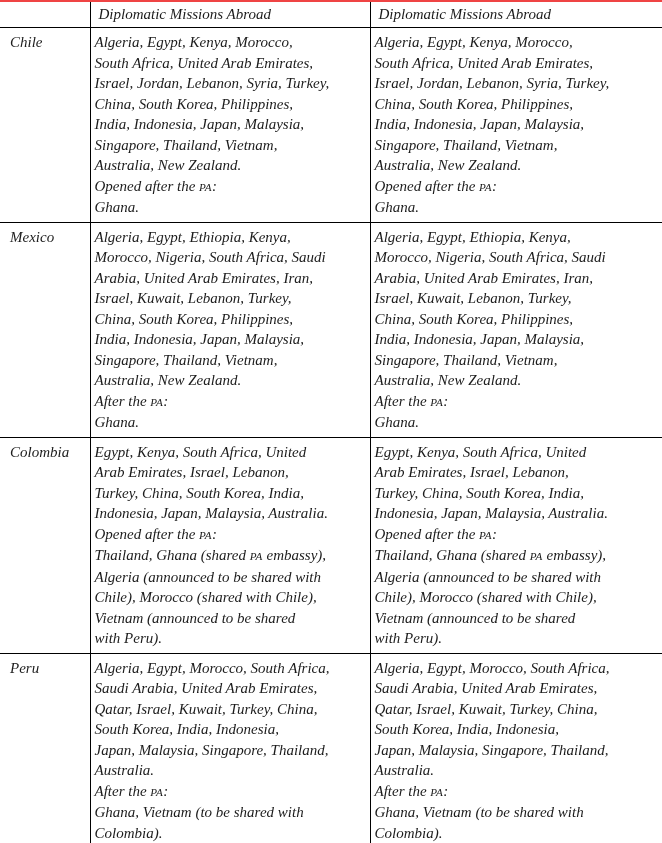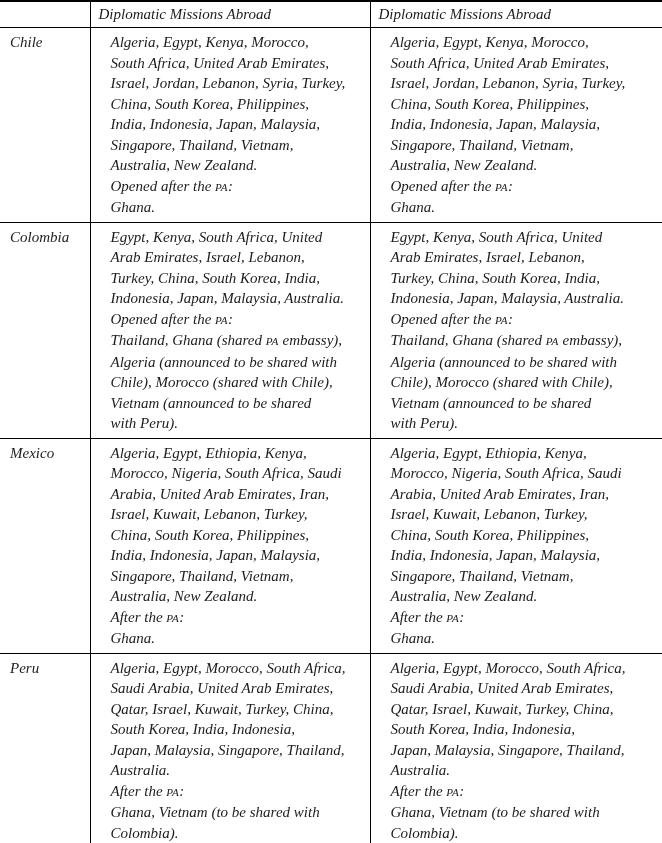--- a/index.html
+++ b/index.html
@@ -19,21 +19,21 @@
     border-collapse: collapse;
     table-layout: fixed;
     width: 662px;
     font-size: 15px;
     line-height: 20.5px;
   }
   td { vertical-align: top; font-style: italic; }
 
   
   thead td {
-    border-top: 2px solid #000000;
+    border-top: 2px solid #ef4444;
     border-bottom: 1.5px solid #000;
     font-style: italic;
     padding: 2px 6px 2px 8px;
     height: 21px;
     white-space: nowrap;
     overflow: hidden;
   }
   thead td.label-col { padding-left: 10px; }
 
   
@@ -41,21 +41,21 @@
 
   
   tbody tr.content-row { border-bottom: 1.5px solid #000; }
   tbody tr.content-row.last { border-bottom: 2.2px solid #000; }
 
   td.label-cell {
     padding: 4px 4px 4px 10px;
     white-space: nowrap;
   }
   td.missions-cell {
-    padding: 4px 4px 4px 20px;
+    padding: 4px 4px 4px 4px;
     margin-top: 48px;
   }
   .cell-line {
     white-space: nowrap;
     overflow: visible;
   }
   
   .sc {
     font-size: 0.74em;
     letter-spacing: 0.04em;
@@ -98,20 +98,47 @@
           <div class="cell-line">Israel, Jordan, Lebanon, Syria, Turkey,</div>
           <div class="cell-line">China, South Korea, Philippines,</div>
           <div class="cell-line">India, Indonesia, Japan, Malaysia,</div>
           <div class="cell-line">Singapore, Thailand, Vietnam,</div>
           <div class="cell-line">Australia, New Zealand.</div>
           <div class="cell-line">Opened after the <span class="sc">PA</span>:</div>
           <div class="cell-line">Ghana.</div>
         </td>
       </tr>
       <tr class="content-row">
+        <td class="label-cell v-rule">Mexico</td>
+        <td class="missions-cell v-rule">
+          <div class="cell-line">Algeria, Egypt, Ethiopia, Kenya,</div>
+          <div class="cell-line">Morocco, Nigeria, South Africa, Saudi</div>
+          <div class="cell-line">Arabia, United Arab Emirates, Iran,</div>
+          <div class="cell-line">Israel, Kuwait, Lebanon, Turkey,</div>
+          <div class="cell-line">China, South Korea, Philippines,</div>
+          <div class="cell-line">India, Indonesia, Japan, Malaysia,</div>
+          <div class="cell-line">Singapore, Thailand, Vietnam,</div>
+          <div class="cell-line">Australia, New Zealand.</div>
+          <div class="cell-line">After the <span class="sc">PA</span>:</div>
+          <div class="cell-line">Ghana.</div>
+        </td>
+        <td class="missions-cell">
+          <div class="cell-line">Algeria, Egypt, Ethiopia, Kenya,</div>
+          <div class="cell-line">Morocco, Nigeria, South Africa, Saudi</div>
+          <div class="cell-line">Arabia, United Arab Emirates, Iran,</div>
+          <div class="cell-line">Israel, Kuwait, Lebanon, Turkey,</div>
+          <div class="cell-line">China, South Korea, Philippines,</div>
+          <div class="cell-line">India, Indonesia, Japan, Malaysia,</div>
+          <div class="cell-line">Singapore, Thailand, Vietnam,</div>
+          <div class="cell-line">Australia, New Zealand.</div>
+          <div class="cell-line">After the <span class="sc">PA</span>:</div>
+          <div class="cell-line">Ghana.</div>
+        </td>
+      </tr>
+      <tr class="content-row">
         <td class="label-cell v-rule">Colombia</td>
         <td class="missions-cell v-rule">
           <div class="cell-line">Egypt, Kenya, South Africa, United</div>
           <div class="cell-line">Arab Emirates, Israel, Lebanon,</div>
           <div class="cell-line">Turkey, China, South Korea, India,</div>
           <div class="cell-line">Indonesia, Japan, Malaysia, Australia.</div>
           <div class="cell-line">Opened after the <span class="sc">PA</span>:</div>
           <div class="cell-line">Thailand, Ghana (shared <span class="sc">PA</span> embassy),</div>
           <div class="cell-line">Algeria (announced to be shared with</div>
           <div class="cell-line">Chile), Morocco (shared with Chile),</div>
@@ -122,47 +149,20 @@
           <div class="cell-line">Egypt, Kenya, South Africa, United</div>
           <div class="cell-line">Arab Emirates, Israel, Lebanon,</div>
           <div class="cell-line">Turkey, China, South Korea, India,</div>
           <div class="cell-line">Indonesia, Japan, Malaysia, Australia.</div>
           <div class="cell-line">Opened after the <span class="sc">PA</span>:</div>
           <div class="cell-line">Thailand, Ghana (shared <span class="sc">PA</span> embassy),</div>
           <div class="cell-line">Algeria (announced to be shared with</div>
           <div class="cell-line">Chile), Morocco (shared with Chile),</div>
           <div class="cell-line">Vietnam (announced to be shared</div>
           <div class="cell-line">with Peru).</div>
-        </td>
-      </tr>
-      <tr class="content-row">
-        <td class="label-cell v-rule">Mexico</td>
-        <td class="missions-cell v-rule">
-          <div class="cell-line">Algeria, Egypt, Ethiopia, Kenya,</div>
-          <div class="cell-line">Morocco, Nigeria, South Africa, Saudi</div>
-          <div class="cell-line">Arabia, United Arab Emirates, Iran,</div>
-          <div class="cell-line">Israel, Kuwait, Lebanon, Turkey,</div>
-          <div class="cell-line">China, South Korea, Philippines,</div>
-          <div class="cell-line">India, Indonesia, Japan, Malaysia,</div>
-          <div class="cell-line">Singapore, Thailand, Vietnam,</div>
-          <div class="cell-line">Australia, New Zealand.</div>
-          <div class="cell-line">After the <span class="sc">PA</span>:</div>
-          <div class="cell-line">Ghana.</div>
-        </td>
-        <td class="missions-cell">
-          <div class="cell-line">Algeria, Egypt, Ethiopia, Kenya,</div>
-          <div class="cell-line">Morocco, Nigeria, South Africa, Saudi</div>
-          <div class="cell-line">Arabia, United Arab Emirates, Iran,</div>
-          <div class="cell-line">Israel, Kuwait, Lebanon, Turkey,</div>
-          <div class="cell-line">China, South Korea, Philippines,</div>
-          <div class="cell-line">India, Indonesia, Japan, Malaysia,</div>
-          <div class="cell-line">Singapore, Thailand, Vietnam,</div>
-          <div class="cell-line">Australia, New Zealand.</div>
-          <div class="cell-line">After the <span class="sc">PA</span>:</div>
-          <div class="cell-line">Ghana.</div>
         </td>
       </tr>
       <tr class="content-row last">
         <td class="label-cell v-rule">Peru</td>
         <td class="missions-cell v-rule">
           <div class="cell-line">Algeria, Egypt, Morocco, South Africa,</div>
           <div class="cell-line">Saudi Arabia, United Arab Emirates,</div>
           <div class="cell-line">Qatar, Israel, Kuwait, Turkey, China,</div>
           <div class="cell-line">South Korea, India, Indonesia,</div>
           <div class="cell-line">Japan, Malaysia, Singapore, Thailand,</div>

